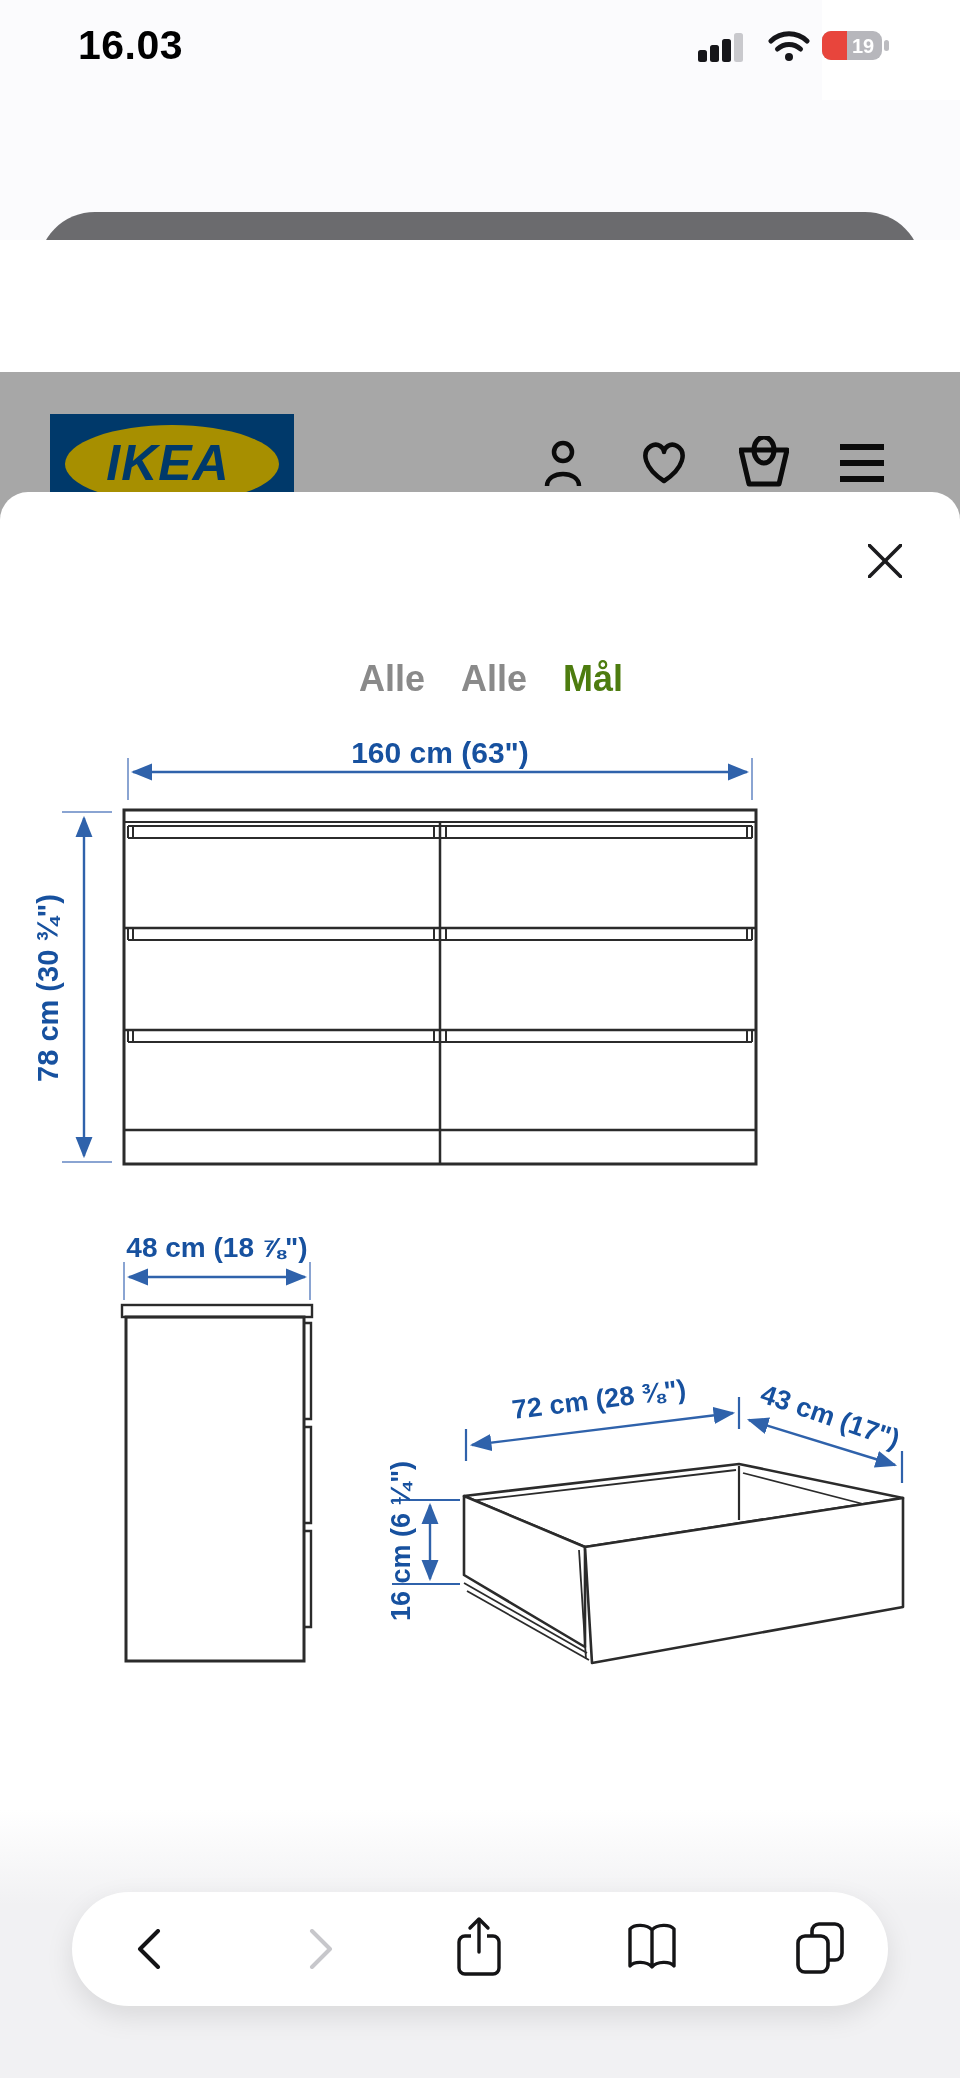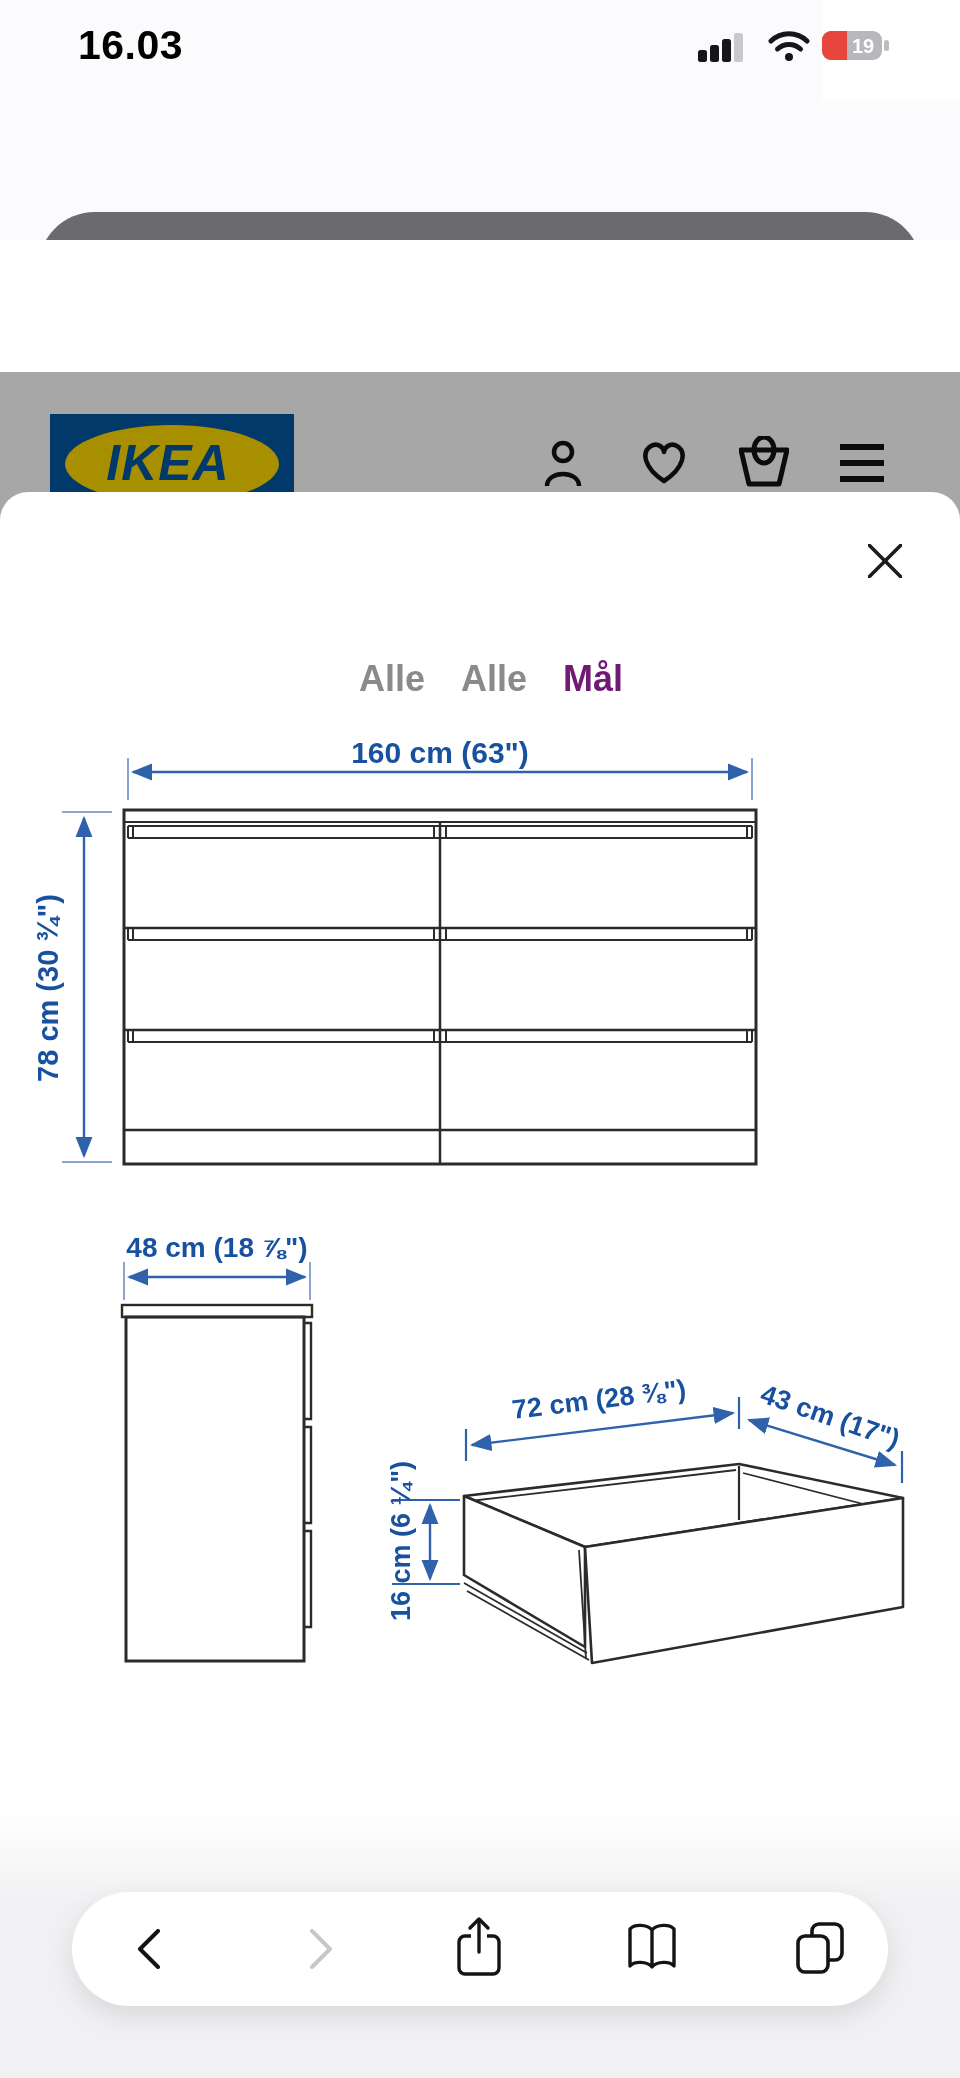--- a/index.html
+++ b/index.html
@@ -22,21 +22,21 @@
   #app-banner-sub{left:136px;top:320px;font-size:29px;color:#8e8e93;}
   #open-app-button{left:793px;top:287px;width:128px;height:64px;border-radius:32px;background:#0a7bff;
     display:flex;align-items:center;justify-content:center;color:#fff;font-size:30px;font-weight:bold;}
   
   #site-header{left:0;top:372px;width:960px;height:190px;background:#ffffff;}
   #site-header::after{content:"";position:absolute;inset:0;background:rgba(0,0,0,0.345);}
   
   #media-modal{left:0;top:492px;width:960px;height:1586px;background:#fff;border-radius:28px 28px 0 0;z-index:5;}
   #tabs-row{left:11px;top:640px;width:960px;height:60px;display:flex;align-items:flex-end;justify-content:center;gap:36px;z-index:6;}
   .tab{font-size:36px;font-weight:600;color:#8a8a8a;}
-  .tab.active{color:#701a75;font-weight:bold;}
+  .tab.active{color:#4d7c0f;font-weight:bold;}
   
   .dim{position:absolute;z-index:7;color:#17519f;font-weight:bold;white-space:nowrap;
     transform:translate(-50%,-50%);}
   
   #footer{left:0;top:1810px;width:960px;height:268px;z-index:9;
     background:linear-gradient(180deg, rgba(241,241,243,0) 0%, #f1f1f3 95px, #f1f1f3 100%);}
   #toolbar-pill{left:72px;top:82px;width:816px;height:114px;border-radius:57px;background:#ffffff;
     box-shadow:0 10px 28px rgba(0,0,0,0.10);}
   svg{display:block;}
 </style>

